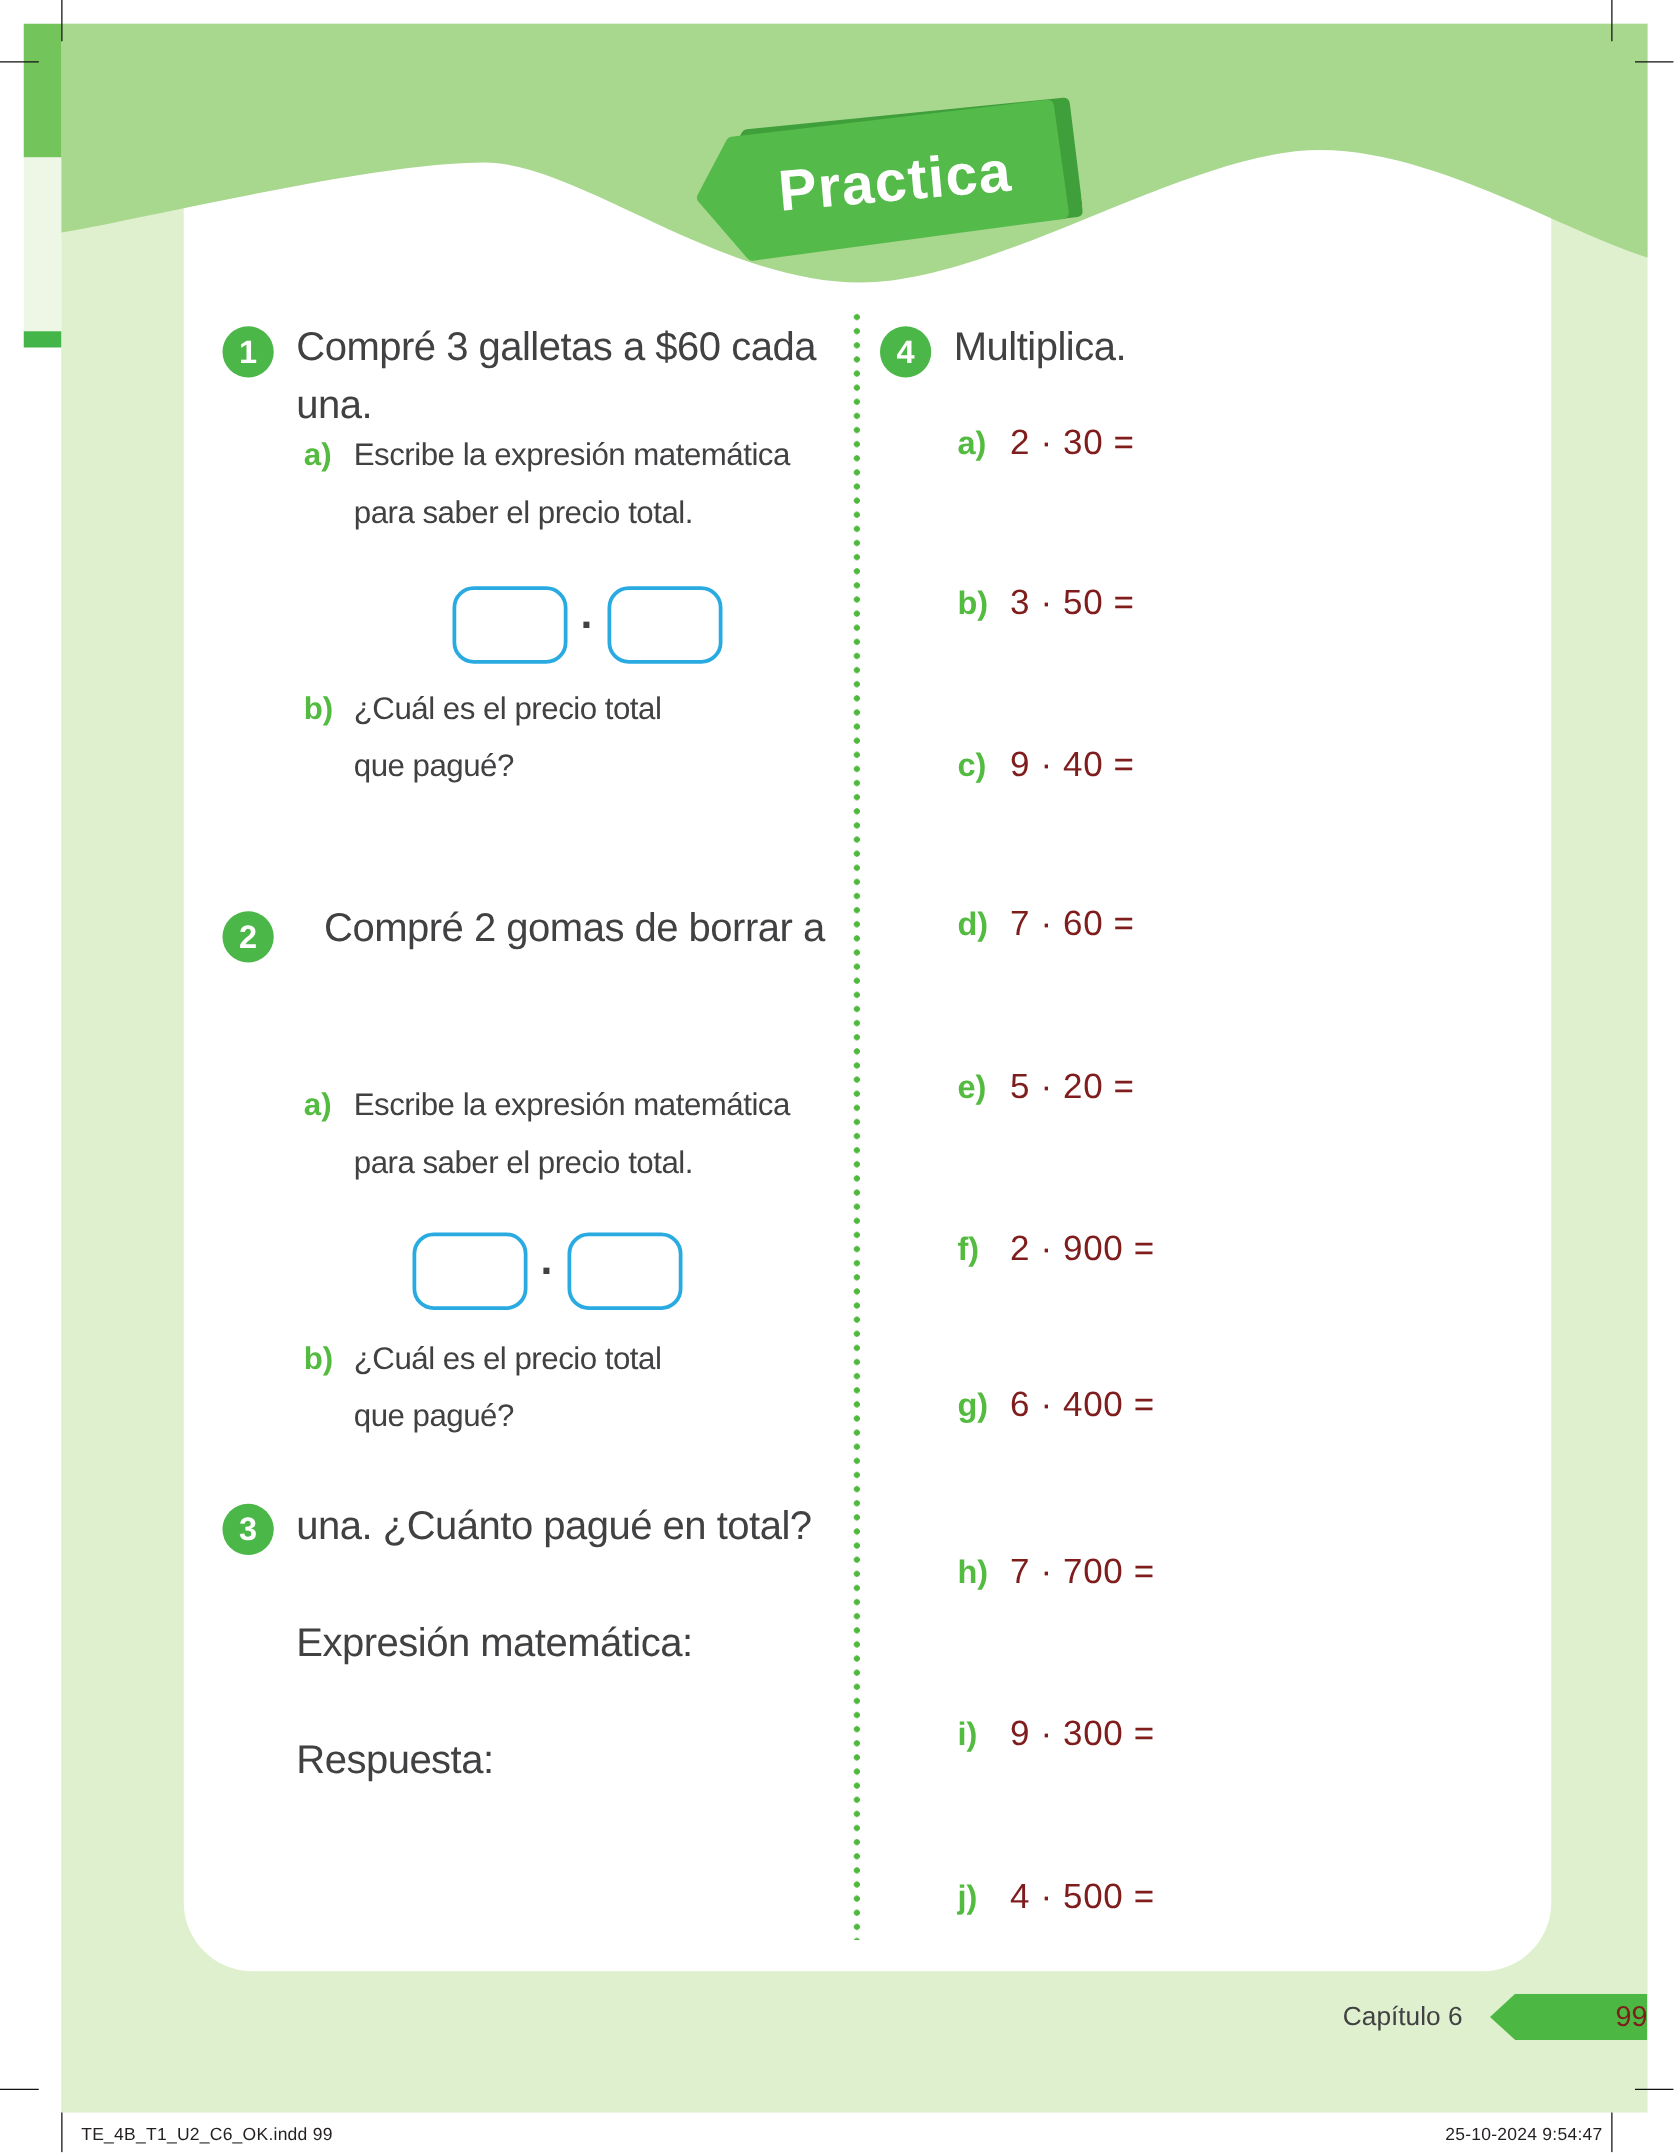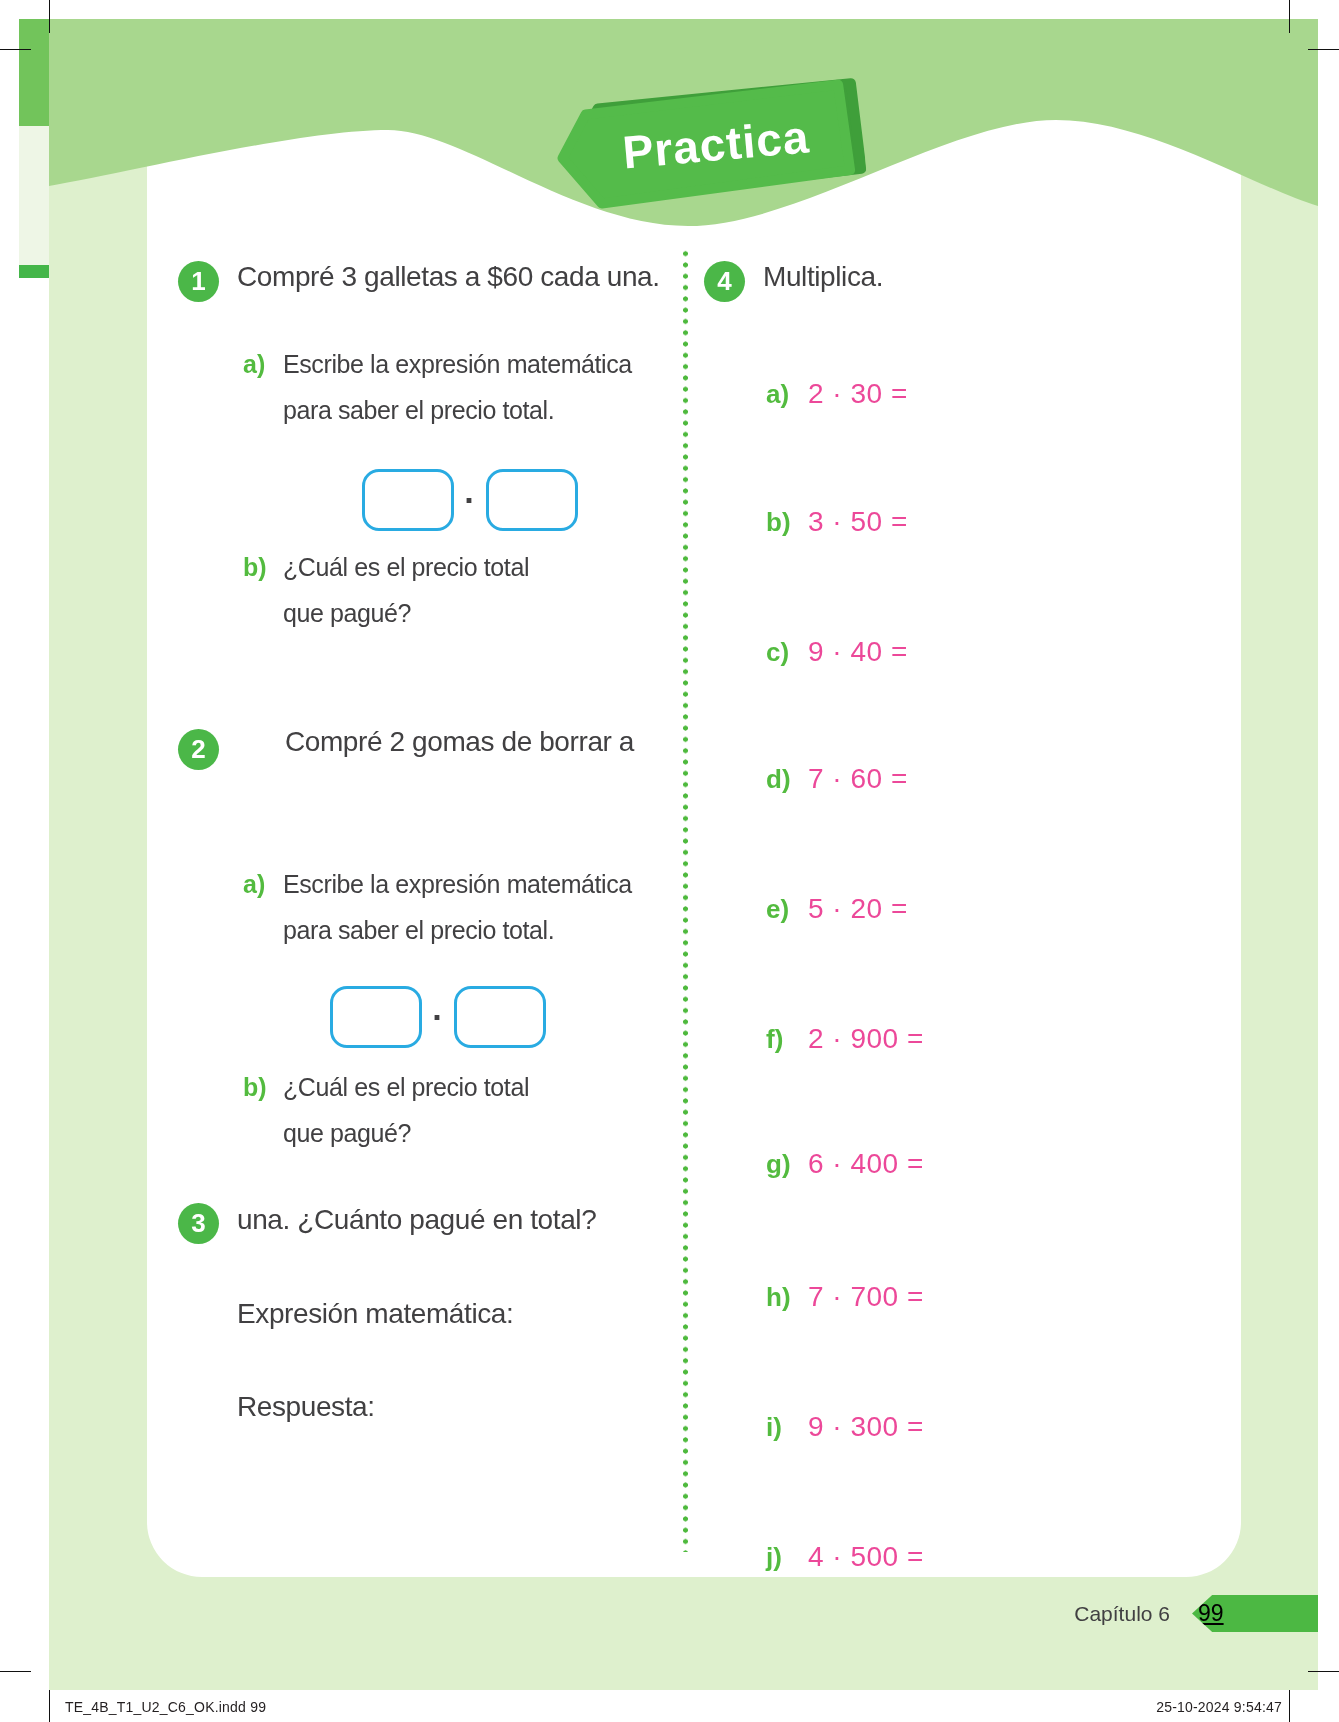--- a/index.html
+++ b/index.html
@@ -27,45 +27,45 @@
     color:#ffffff; font-size:46px; font-weight:bold; letter-spacing:1px;
     transform:rotate(-1deg);
   }
   
   .num-badge {
     position:absolute; width:41px; height:41px; border-radius:50%;
     background:#4bb748; color:#ffffff; font-size:26px; font-weight:bold;
     display:flex; align-items:center; justify-content:center;
   }
   
-  .txt { position:absolute; font-size:28px; line-height:46px; letter-spacing:-0.4px; }
+  .txt { position:absolute; font-size:32px; line-height:46px; letter-spacing:-0.4px; }
   .sub { font-size:25px; }
   .item-letter { position:absolute; left:243px; font-size:25px; line-height:46px; color:#53bb3f; font-weight:bold; }
   
   .boxes { position:absolute; display:flex; align-items:center; }
   .abox { width:86px; height:56px; border:3.5px solid #29abe2; border-radius:17px; background:#ffffff; }
   .bdot { width:32px; text-align:center; font-size:34px; font-weight:bold; color:#414042; }
   
   .divider {
     position:absolute; left:683px; top:248px; width:5px; height:1304px;
     background-image:radial-gradient(circle, #4eb93d 2.2px, rgba(0,0,0,0) 2.7px);
     background-size:5px 11.3px; background-repeat:repeat-y; background-position:center top;
   }
   
   .m-row { position:absolute; left:766px; display:flex; align-items:baseline; }
   .m-letter { width:42px; font-size:26px; line-height:46px; color:#53bb3f; font-weight:bold; }
-  .m-expr { font-size:28px; line-height:46px; color:#ec4899; letter-spacing:0.5px;margin-top:40px; }
+  .m-expr { font-size:28px; line-height:46px; color:#7f1d1d; letter-spacing:0.5px; }
   
   .chapter { position:absolute; left:1000px; top:1599px; width:170px; text-align:right; font-size:21px; line-height:30px; color:#414042; }
   .page-badge {
     position:absolute; left:1192px; top:1595px; width:126px; height:37px;
-    background:#4cb843; color:#000000;
+    background:#4cb843; color:#7f1d1d;
     clip-path:polygon(0 50%, 16% 0, 100% 0, 100% 100%, 16% 100%);
-    display:flex; align-items:center; justify-content:flex-start;
-    font-size:23px; padding-left:6px; box-sizing:border-box;text-decoration:underline;
+    display:flex; align-items:center; justify-content:flex-end;
+    font-size:23px; padding-left:6px; box-sizing:border-box;
   }
   
   .print-info { position:absolute; top:1698px; font-size:14px; line-height:18px; color:#231f20; letter-spacing:0.2px; font-family:"Liberation Sans", sans-serif; }
   .print-left { left:65px; }
   .print-right { left:982px; width:300px; text-align:right; }
 </style>
 </head>
 <body>
 
 <div class="page">

